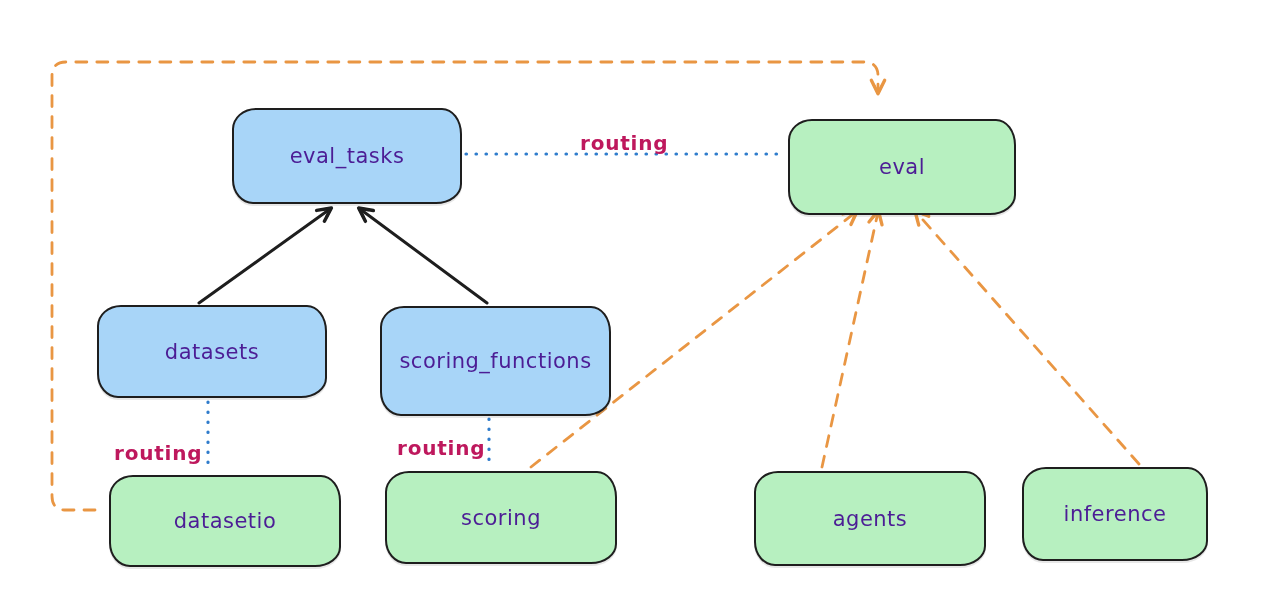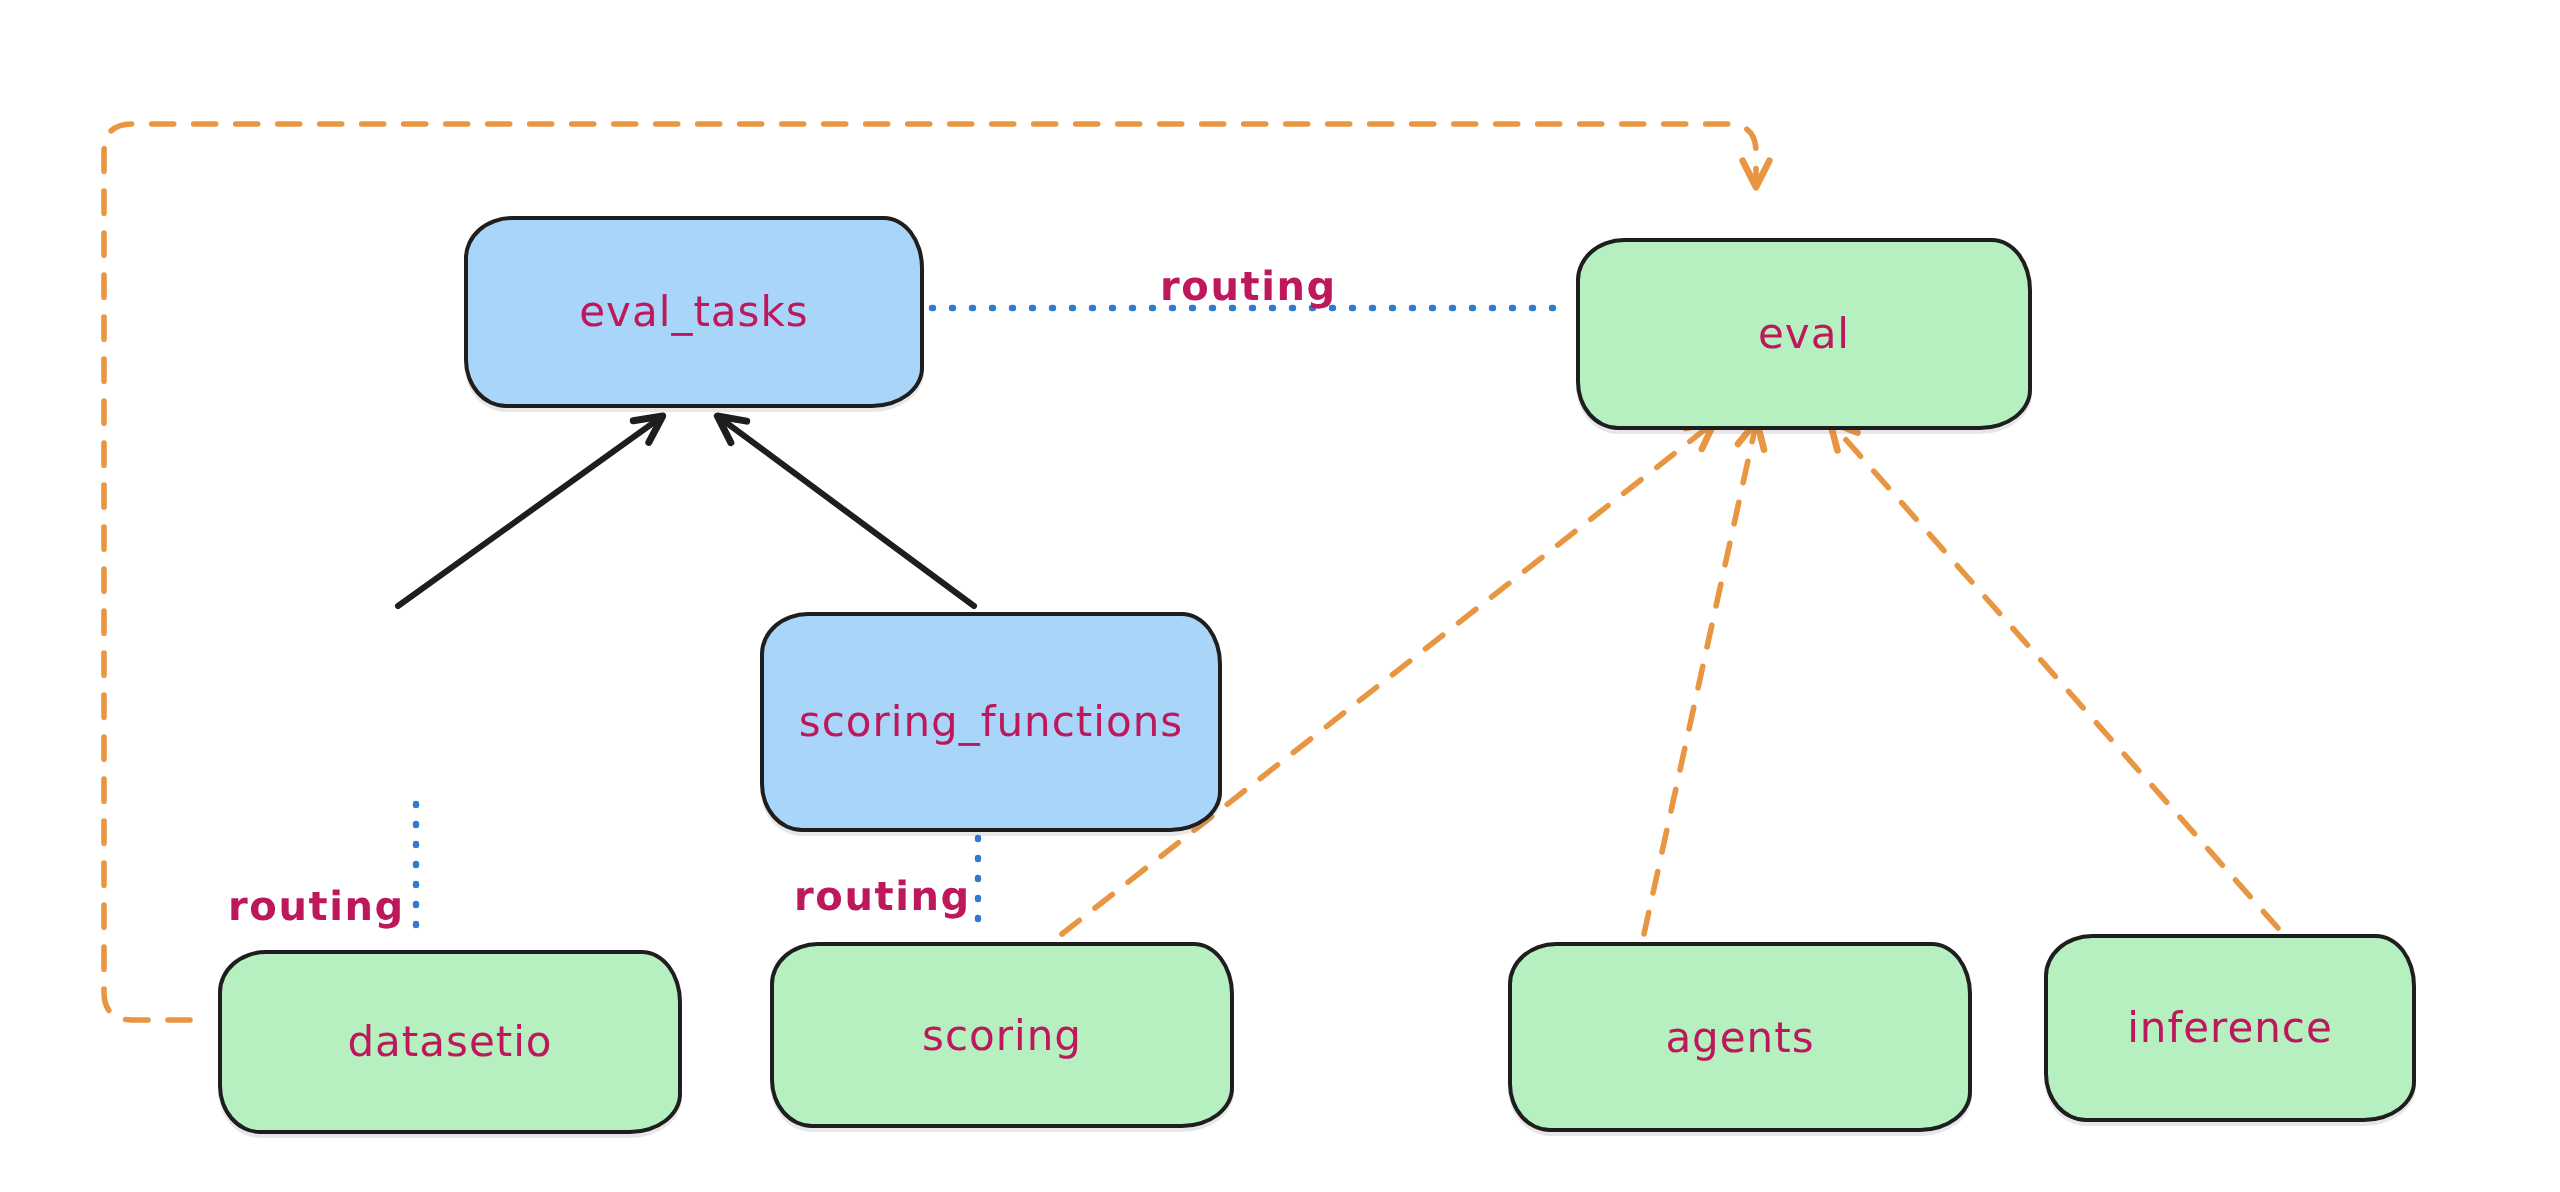--- a/index.html
+++ b/index.html
@@ -23,21 +23,21 @@
   }
   .node {
     position: absolute;
     display: flex;
     align-items: center;
     justify-content: center;
     border: 2.5px solid #1e1e1e;
     border-radius: 24px 20px 26px 21px / 21px 26px 20px 24px;
     font-size: 21px;
     letter-spacing: 0.5px;
-    color: #be185d;
+    color: #4c1d95;
     box-sizing: border-box;
     box-shadow: 0 2px 0 rgba(120,120,120,0.18);
   }
   .node.blue  { background: #a8d5f8; }
   .node.green { background: #b7f0c0; }
 
   #node-eval_tasks        { left: 232px;  top: 108px; width: 230px; height: 96px; }
   #node-eval              { left: 788px;  top: 119px; width: 228px; height: 96px; }
   #node-datasets          { left: 97px;   top: 305px; width: 230px; height: 93px; }
   #node-scoring_functions { left: 380px;  top: 306px; width: 231px; height: 110px; }
@@ -89,20 +89,23 @@
 
     <path d="M95,510 L66,510 Q52,510 52,496 L52,76 Q52,62 66,62 L864,62 Q878,62 878,76 L878,92" fill="none" stroke="#e99643" stroke-width="2.8" stroke-linecap="round" stroke-dasharray="11 10" marker-end="url(#arrow-orange)"></path>
   </svg>
 
   <div class="node blue" id="node-eval_tasks">
     <span>eval_tasks</span>
   </div>
   <div class="node green" id="node-eval">
     <span>eval</span>
   </div>
+  <div class="node blue" id="node-datasets">
+    <span>datasets</span>
+  </div>
   <div class="node blue" id="node-scoring_functions">
     <span>scoring_functions</span>
   </div>
   <div class="node green" id="node-datasetio">
     <span>datasetio</span>
   </div>
   <div class="node green" id="node-scoring">
     <span>scoring</span>
   </div>
   <div class="node green" id="node-agents">

